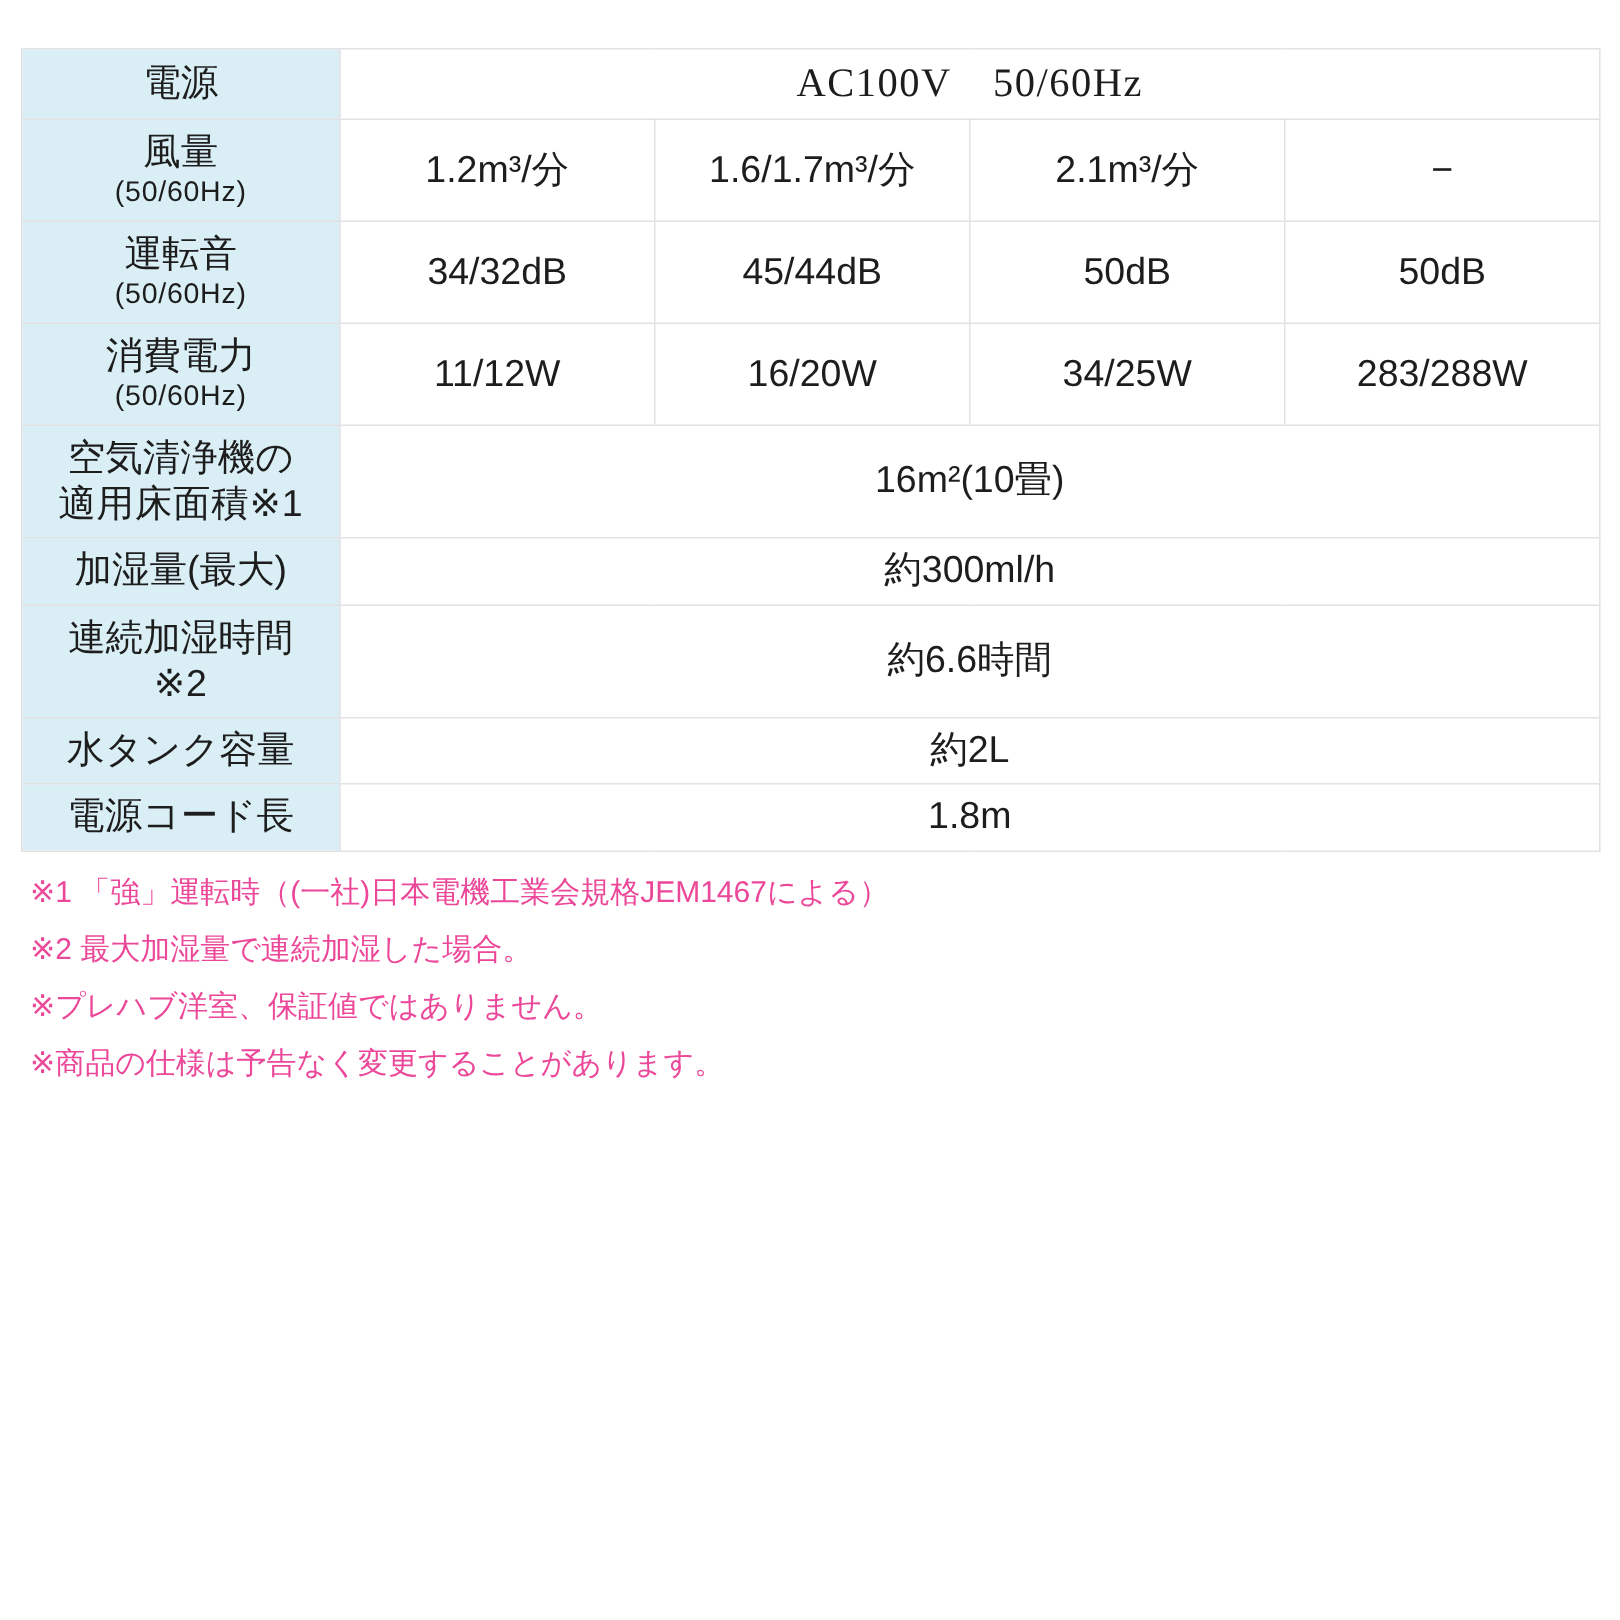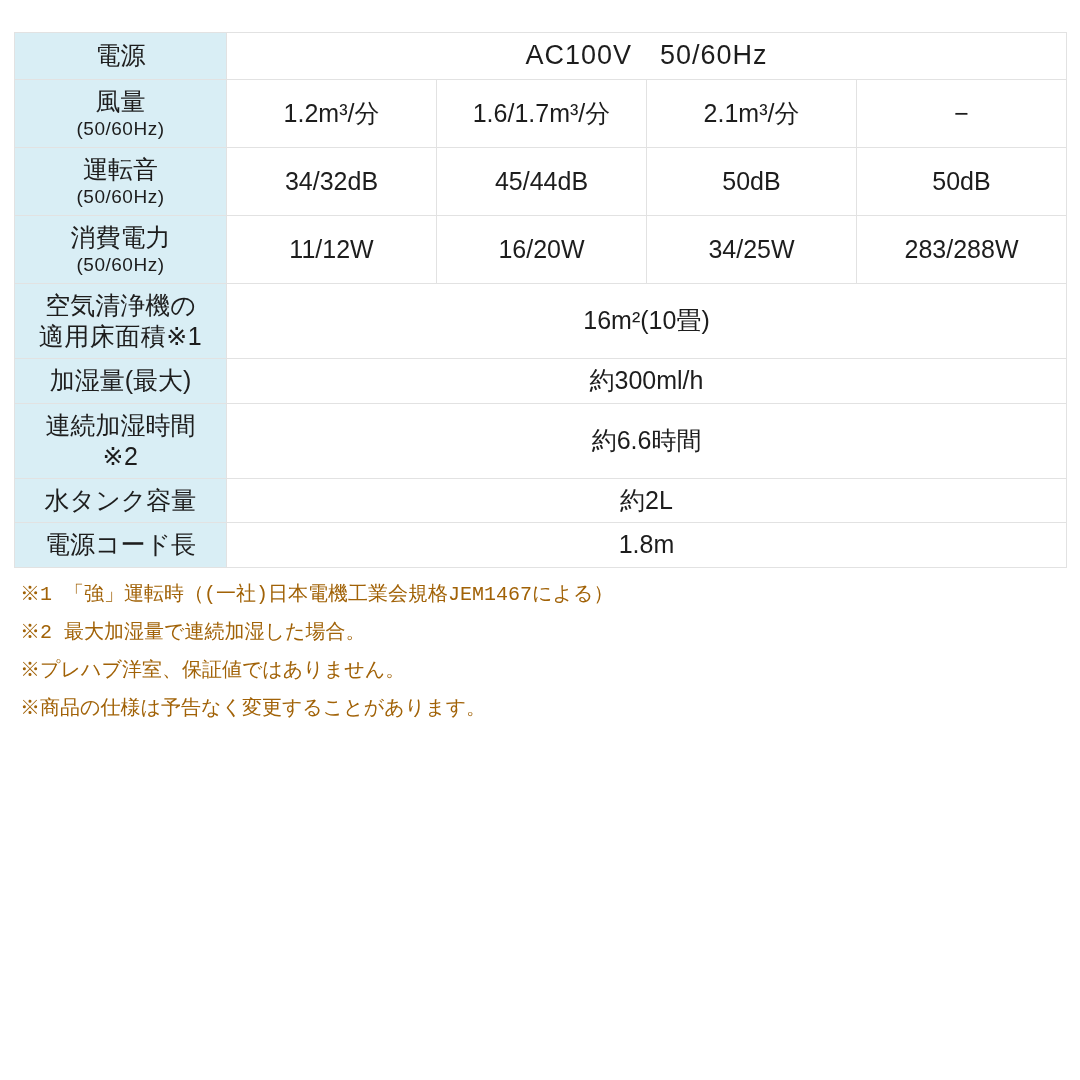--- a/index.html
+++ b/index.html
@@ -39,31 +39,30 @@
   td.label {
     background: #d9eef5;
     width: 212px;
     font-size: 25px;
   }
   td.label .sub {
     display: block;
     font-size: 19px;
     letter-spacing: 0.5px;
   }
-  .row-power td.value { font-size: 27px; letter-spacing: 1px; }
+  .row-power td.value { font-size: 27px; letter-spacing: 1px; font-family: Liberation Serif, serif; }
   .notes {
     margin-top: 14px;
     padding-left: 6px;
   }
   .notes p {
     margin: 0 0 12px 0;
     font-size: 20px;
-    color: #a16207;
+    color: #ec4899;
     line-height: 1.3;
-    font-family: Liberation Mono, monospace;
   }
 </style>
 </head>
 <body>
 
 <div class="page">
   <table class="spec">
     <colgroup>
       <col style="width:212px">
       <col style="width:210px">

